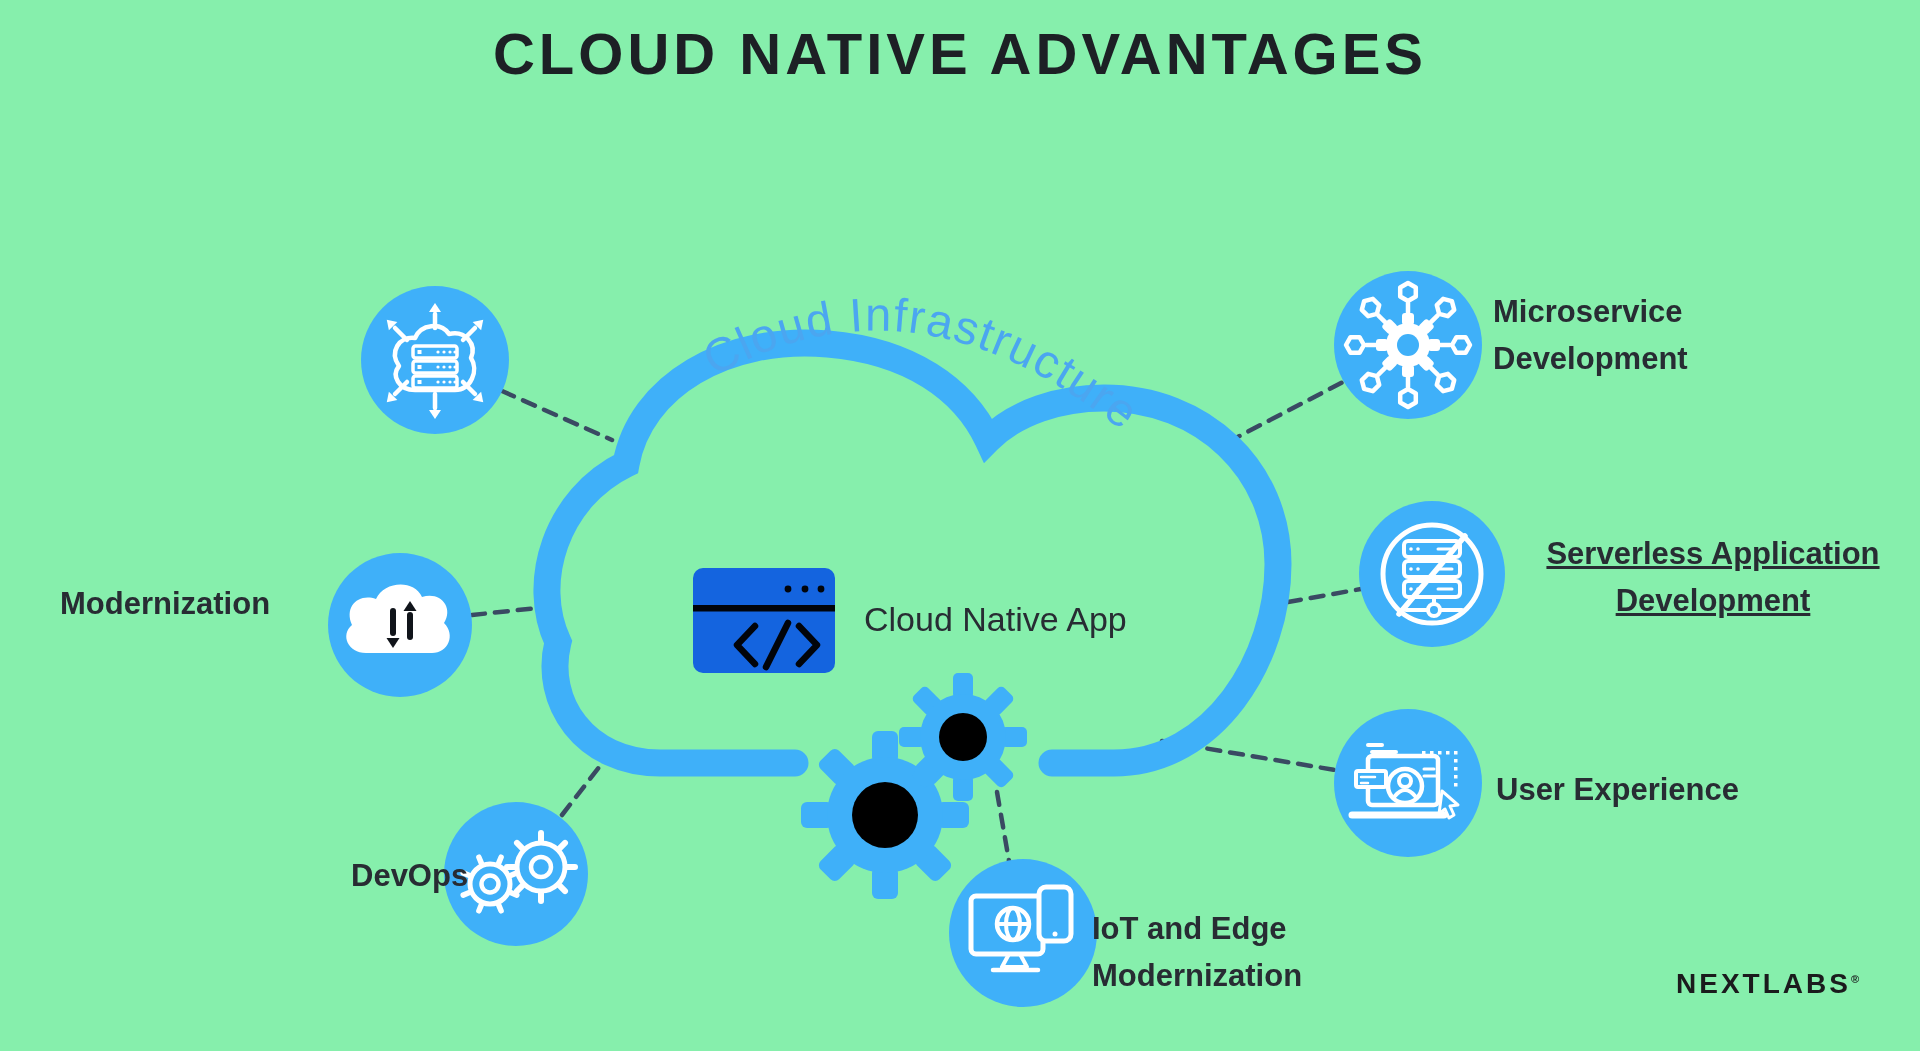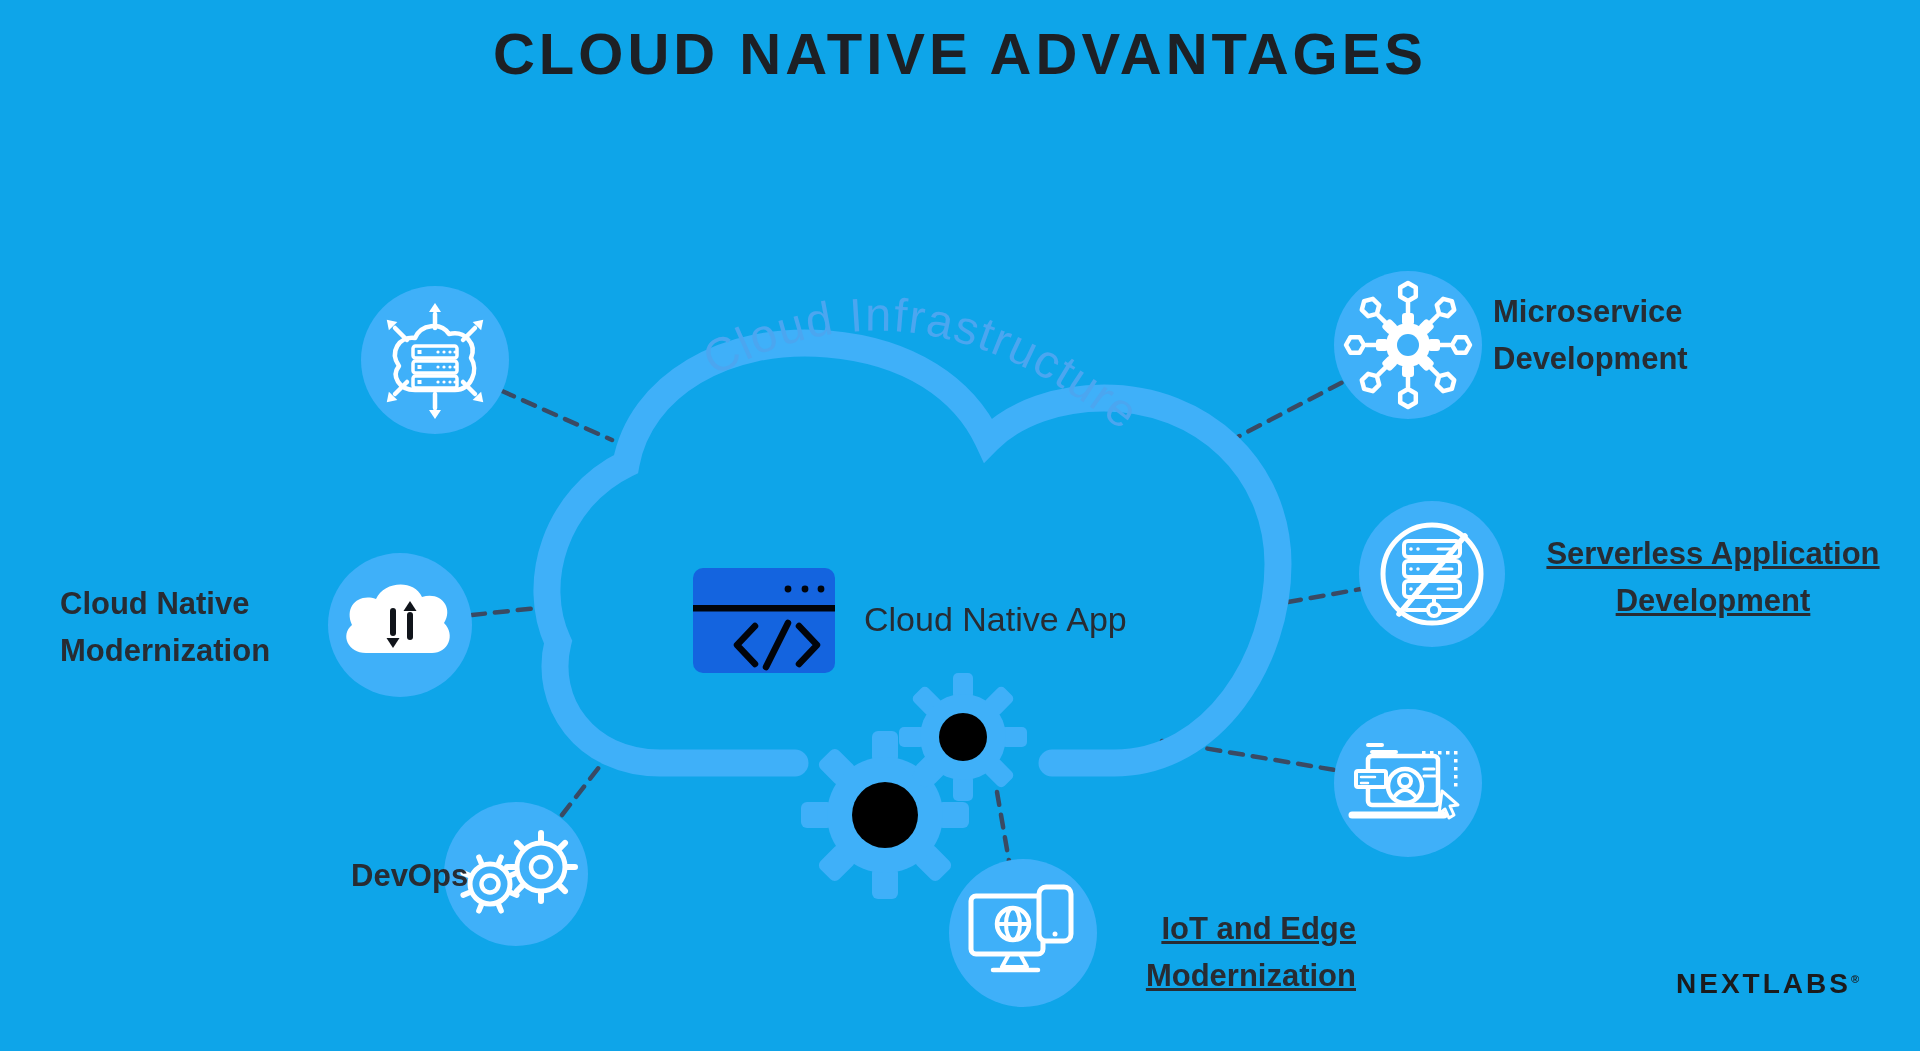--- a/index.html
+++ b/index.html
@@ -1,25 +1,25 @@
 <!DOCTYPE html>
 <html><head>
 <meta charset="utf-8">
 <style>
   html,body{margin:0;padding:0;background:#000;}
-  .stage{position:relative;width:1920px;height:1051px;background:#0ea5e9;overflow:hidden;
+  .stage{position:relative;width:1920px;height:1051px;background:#86efac;overflow:hidden;
          font-family:"Liberation Sans","DejaVu Sans",sans-serif;}
   .scene{position:absolute;left:0;top:0;width:1920px;height:1051px;}
   .page-title{position:absolute;top:20px;left:0;width:1920px;text-align:center;margin:0;
               font-size:58px;font-weight:800;letter-spacing:4px;color:#1d2025;}
   .node-label{position:absolute;font-weight:700;font-size:31px;line-height:47px;color:#282c33;}
   #lbl-containerization{left:60px;top:318px;}
   #lbl-modernization{left:60px;top:580px;}
   #lbl-devops{left:351px;top:852px;}
-  #lbl-iot{left:1092px;top:905px;width:264px;text-align:right;text-decoration:underline;}
+  #lbl-iot{left:1092px;top:905px;width:264px;text-align:left;}
   #lbl-microservice{left:1493px;top:288px;width:250px;text-align:left;}
   #lbl-serverless{left:1515px;top:530px;width:396px;text-align:center;text-decoration:underline;}
   #lbl-ux{left:1496px;top:766px;}
   .app-label{position:absolute;left:864px;top:600px;font-size:34px;font-weight:400;color:#282c33;text-align:center;}
   .logo{position:absolute;left:1676px;top:968px;font-size:28px;font-weight:800;
         letter-spacing:3px;color:#1b1b1d;}
   .logo sup{font-size:11px;font-weight:700;vertical-align:super;}
   .curved-label{font-family:"Liberation Sans","DejaVu Sans",sans-serif;font-size:47px;
                 letter-spacing:1.5px;fill:#4ba6f0;}
   .dash{stroke:#3a4a63;stroke-width:4.5;stroke-dasharray:13 10;stroke-linecap:round;}
@@ -296,36 +296,38 @@
         <rect x="-52" y="-12" width="30" height="16" rx="2" fill="#3fb0f9" stroke="#fff" stroke-width="4"></rect>
         <line x1="-47" y1="-6" x2="-33" y2="-6" class="wline" stroke-width="2.5"></line>
         <line x1="-47" y1="0" x2="-40" y2="0" class="wline" stroke-width="2.5"></line>
         <line x1="-56" y1="32" x2="36" y2="32" class="wline" stroke-width="7"></line>
         <path d="M 34 8 L 50 22 L 42 23 L 46 32 L 41 35 L 37 26 L 31 31 Z" fill="#3fb0f9" stroke="#fff" stroke-width="3" stroke-linejoin="round"></path>
       </g>
     </g>
   </svg>
 
   <div class="node-label" id="lbl-modernization">
-    <div>Cloud Native</div>
     <div>Modernization</div>
   </div>
   <div class="node-label" id="lbl-devops">
     <div>DevOps</div>
   </div>
   <div class="node-label" id="lbl-iot">
     <div>IoT and Edge</div>
     <div>Modernization</div>
   </div>
   <div class="node-label" id="lbl-microservice">
     <div>Microservice</div>
     <div>Development</div>
   </div>
   <div class="node-label" id="lbl-serverless">
     <div>Serverless Application</div>
     <div>Development</div>
   </div>
+  <div class="node-label" id="lbl-ux">
+    <div>User Experience</div>
+  </div>
 
   <div class="app-label">Cloud Native App</div>
 
   <div class="logo"><span>NEXTLABS</span><sup>®</sup></div>
 
 </div>
 
 </body></html>

